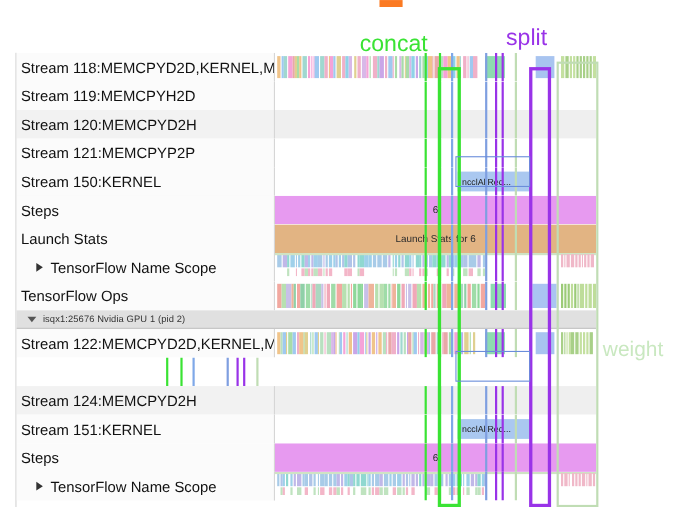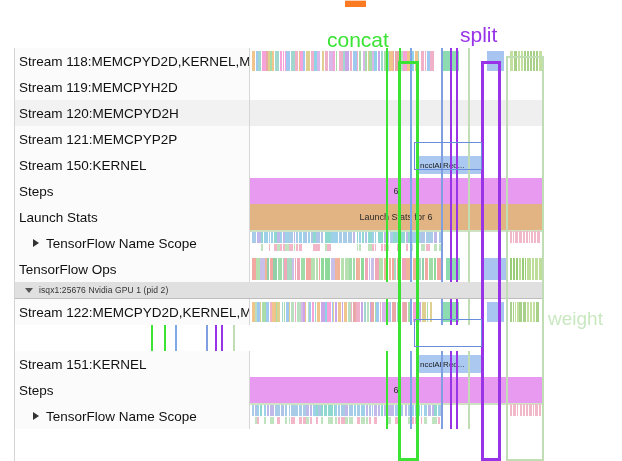--- a/index.html
+++ b/index.html
@@ -540,20 +540,34 @@
         <span class="gline" style="left:135.8px;background:#3ae334"></span>
         <span class="gline" style="left:149.2px;background:#3ae334"></span>
         <span class="gline" style="left:159.7px;background:#7fa8e8"></span>
         <span class="gline" style="left:191.1px;background:#7f9fe0"></span>
         <span class="gline" style="left:200.1px;background:#9933e8"></span>
         <span class="gline" style="left:206.4px;background:#9933e8"></span>
         <span class="gline" style="left:217.9px;background:#c0ddb4"></span>
       </div>
     </div>
     <div class="row">
+      <div class="track">
+        <span class="gline" style="left:135.8px;background:#3ae334"></span>
+        <span class="gline" style="left:149.2px;background:#3ae334"></span>
+        <span class="gline" style="left:159.7px;background:#7fa8e8"></span>
+        <span class="gline" style="left:191.1px;background:#7f9fe0"></span>
+        <span class="gline" style="left:200.1px;background:#9933e8"></span>
+        <span class="gline" style="left:206.4px;background:#9933e8"></span>
+        <span class="gline" style="left:217.9px;background:#c0ddb4"></span>
+      </div>
+    </div>
+    <div class="row shade">
+      <div class="lbl">
+        <span>Stream 124:MEMCPYD2H</span>
+      </div>
       <div class="track">
         <span class="gline" style="left:135.8px;background:#3ae334"></span>
         <span class="gline" style="left:149.2px;background:#3ae334"></span>
         <span class="gline" style="left:159.7px;background:#7fa8e8"></span>
         <span class="gline" style="left:191.1px;background:#7f9fe0"></span>
         <span class="gline" style="left:200.1px;background:#9933e8"></span>
         <span class="gline" style="left:206.4px;background:#9933e8"></span>
         <span class="gline" style="left:217.9px;background:#c0ddb4"></span>
       </div>
     </div>

